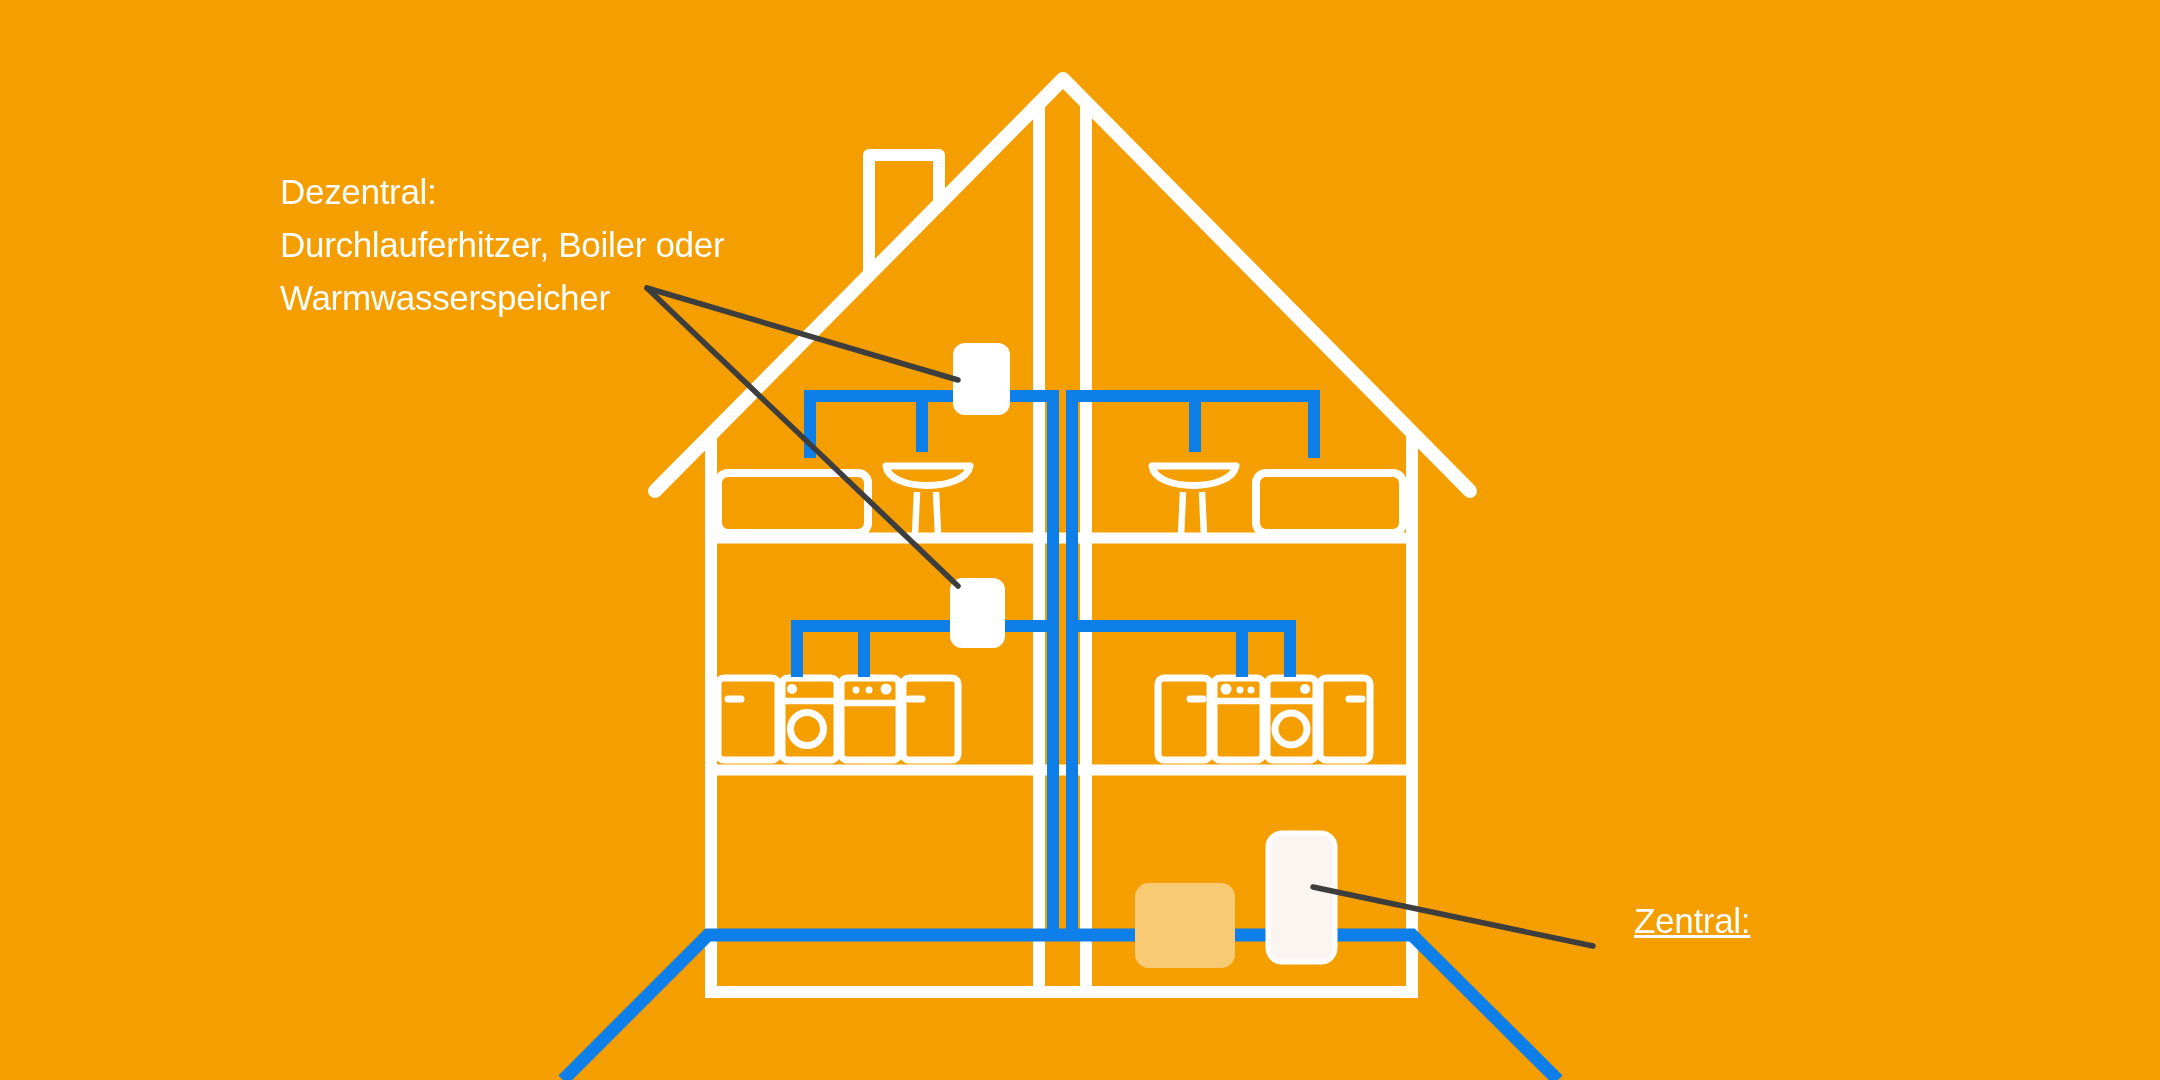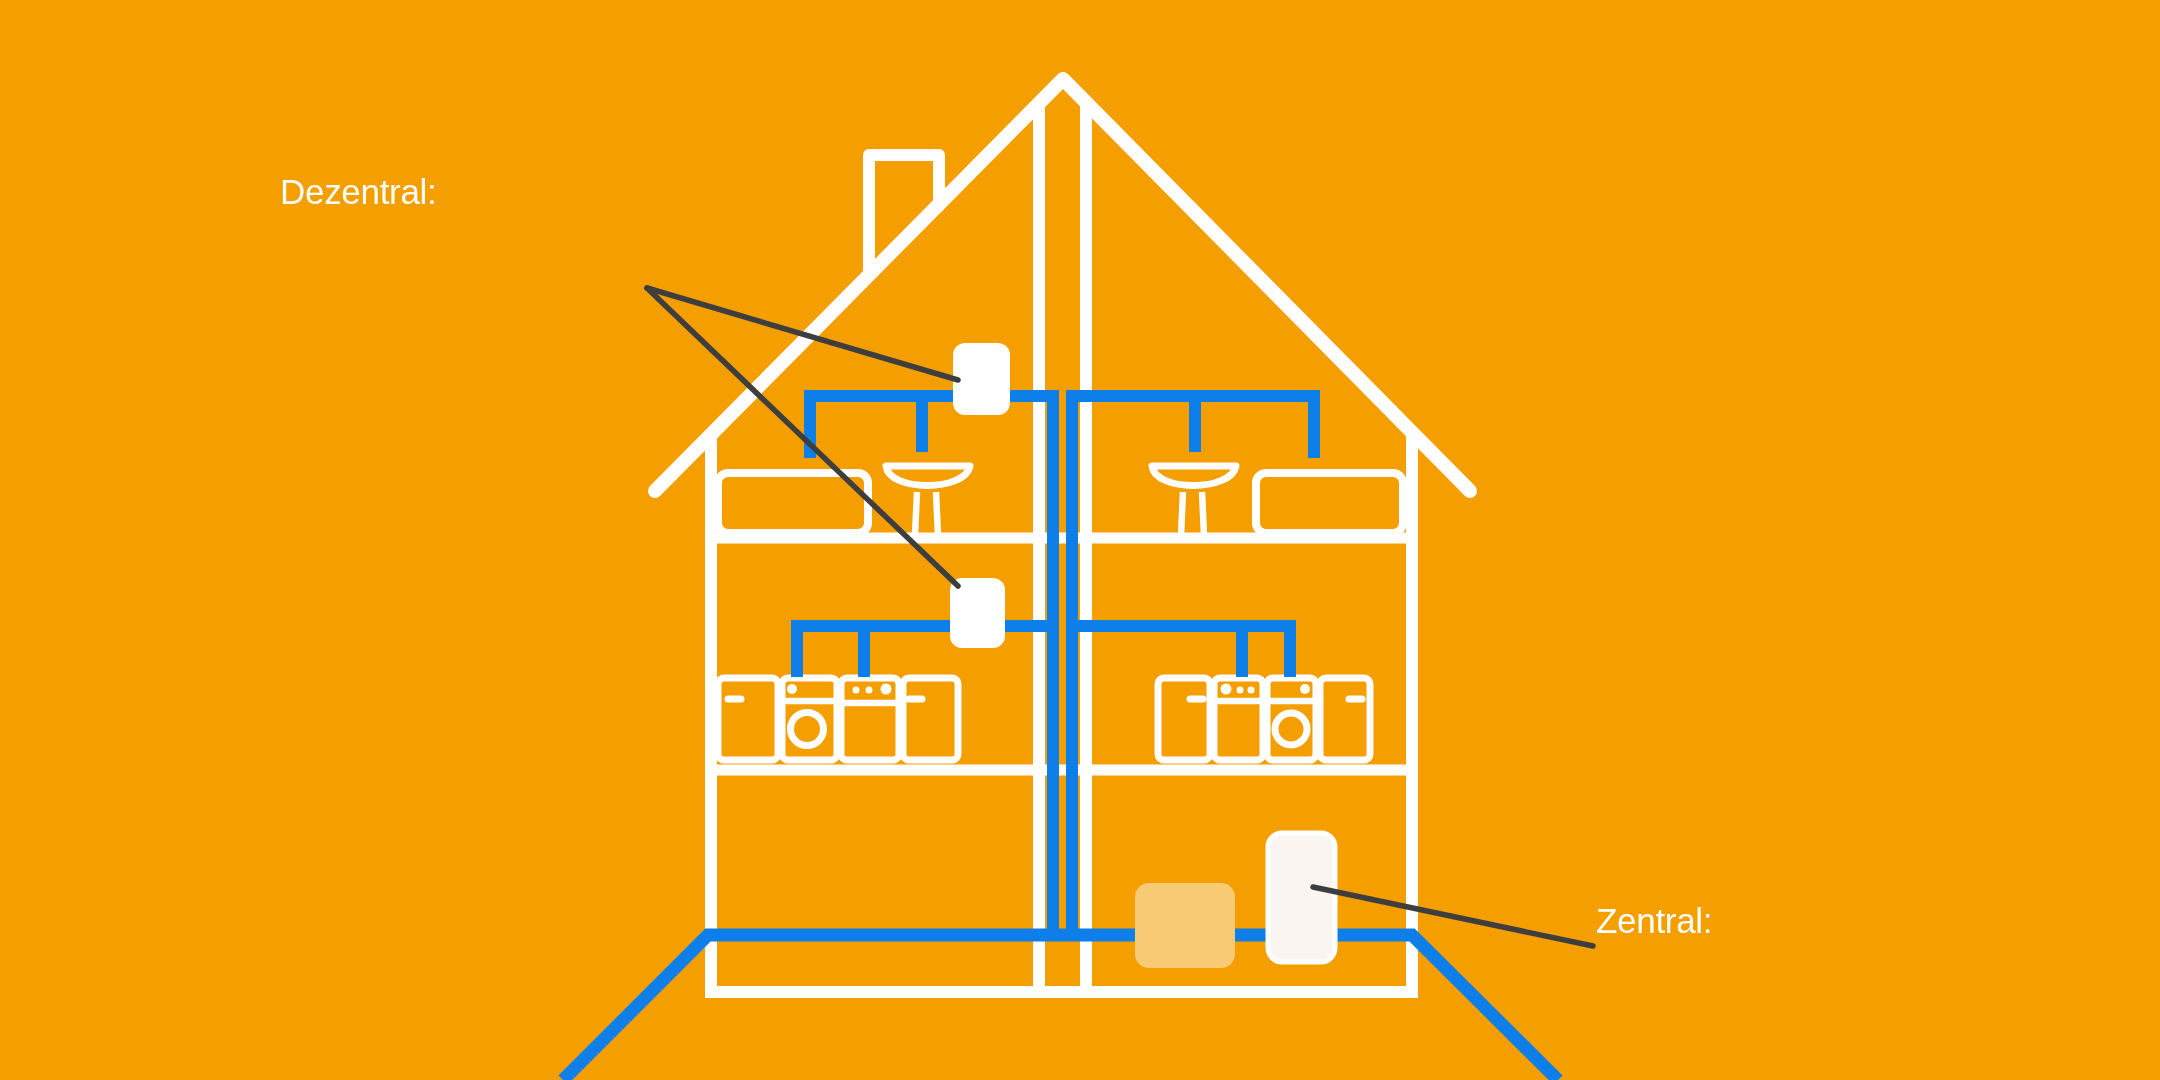--- a/index.html
+++ b/index.html
@@ -49,21 +49,21 @@
   .label-block{
     position:absolute;
     color:var(--text);
     font-size:35px;
     line-height:53px;
     letter-spacing:-0.3px;
     white-space:nowrap;
   }
   .label-block .ln{display:block;}
   #label-dezentral{left:280px;top:165px;}
-  #label-zentral{left:1596px;top:894px;}
+  #label-zentral{left:1634px;top:894px;text-decoration:underline;}
 </style>
 </head>
 <body>
 
 <div class="stage">
 
   <svg class="house-art" viewBox="0 0 2160 1080">
 
     <g>
       <path class="w-line sw14 round" d="M 655 491 L 1063 79 L 1470 491"></path>
@@ -149,19 +149,21 @@
 
     <g>
       <line class="pointer" x1="647" y1="288" x2="958" y2="380"></line>
       <line class="pointer" x1="647" y1="288" x2="958" y2="586"></line>
       <line class="pointer" x1="1313" y1="887" x2="1593" y2="946"></line>
     </g>
   </svg>
 
   <div class="label-block" id="label-dezentral">
     <span class="ln">Dezentral:</span>
+    <span class="ln">Durchlauferhitzer, Boiler oder</span>
+    <span class="ln">Warmwasserspeicher</span>
   </div>
 
   <div class="label-block" id="label-zentral">
     <span class="ln">Zentral:</span>
   </div>
 
 </div>
 
 </body></html>

